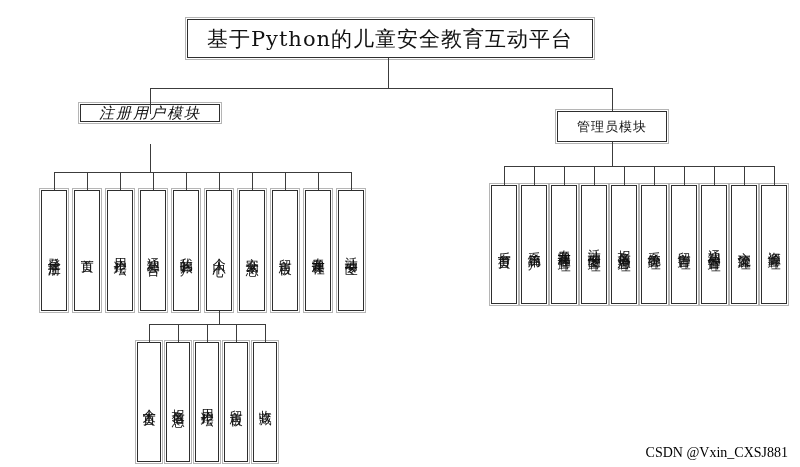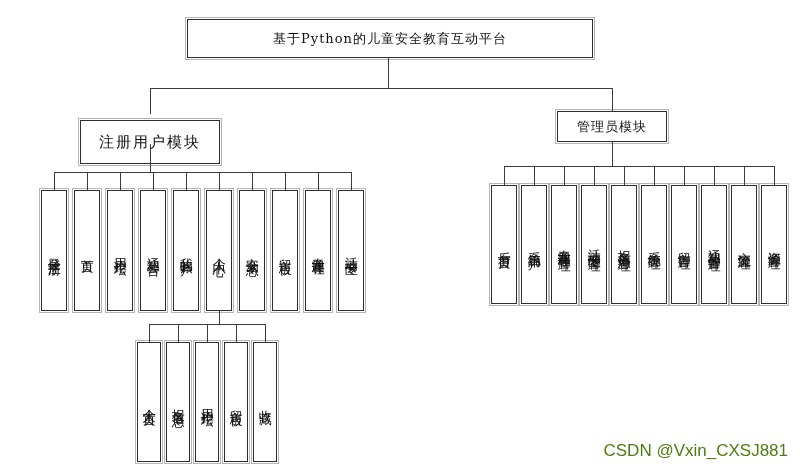--- a/index.html
+++ b/index.html
@@ -6,22 +6,22 @@
   #canvas{
     position:relative;width:800px;height:467px;background:#ffffff;overflow:hidden;
     font-family:"DejaVu Serif","Liberation Serif",serif;color:#111;
   }
   
   .box{
     position:absolute;background:#ffffff;border:1px solid #2e2e2e;
     outline:1px solid #b5b5b5;outline-offset:1px;box-sizing:border-box;
     display:flex;align-items:center;justify-content:center;text-align:center;
   }
-  #title-box{left:187px;top:19px;width:406px;height:39px;font-size:13px;letter-spacing:1px;}
-  #user-module-box{left:80px;top:120px;width:140px;height:44px;font-size:15px;letter-spacing:2px;}
+  #title-box{left:187px;top:19px;width:406px;height:39px;font-size:21px;letter-spacing:1px;}
+  #user-module-box{left:80px;top:104px;width:140px;height:18px;font-size:15px;letter-spacing:2px;font-style:italic;}
   #admin-module-box{left:557px;top:111px;width:110px;height:31px;font-size:13px;letter-spacing:1px;}
   
   .row{position:absolute;display:flex;}
   #row-user{left:41px;top:190px;gap:7px;}
   #row-sub{left:137px;top:342px;gap:5px;}
   #row-admin{left:491px;top:185px;gap:4px;}
   .vbox{
     background:#ffffff;border:1px solid #2e2e2e;outline:1px solid #b5b5b5;outline-offset:1px;
     box-sizing:border-box;display:flex;align-items:center;justify-content:center;
   }
@@ -31,22 +31,22 @@
   .vtext{
     writing-mode:vertical-rl;text-orientation:upright;
     font-size:13px;line-height:1.05;letter-spacing:2px;white-space:nowrap;
   }
   
   .vl,.hl{position:absolute;background:#3c3c3c;display:block;}
   .vl{width:1px;}
   .hl{height:1px;}
   
   #watermark{
-    position:absolute;right:12px;bottom:6px;color:#4d7c0f;
-    font-family:Liberation Sans, sans-serif;font-size:17px;
+    position:absolute;right:12px;bottom:6px;color:#000000;
+    font-family:Liberation Serif, serif;font-size:14px;
   }
 </style>
 </head>
 <body>
 
 <div id="canvas">
 
   <div class="box" id="title-box">
     <span>基于Python的儿童安全教育互动平台</span>
   </div>

